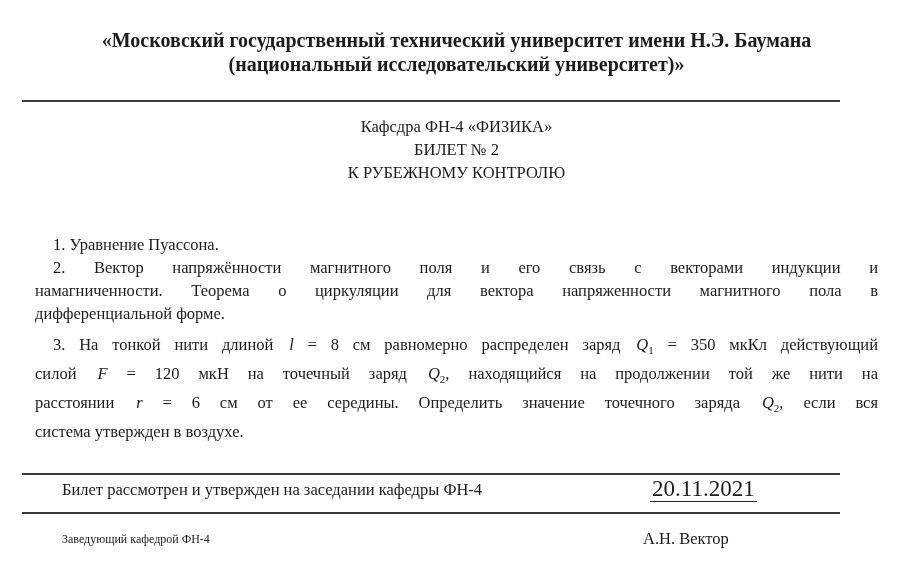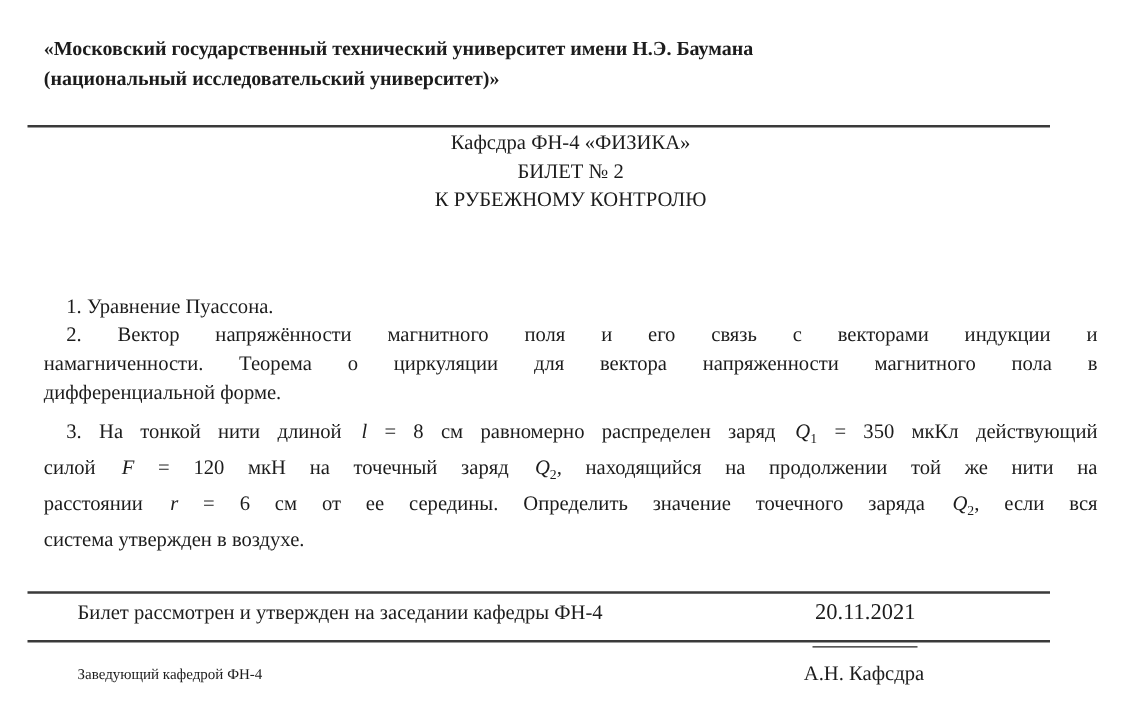--- a/index.html
+++ b/index.html
@@ -11,31 +11,31 @@
     position: relative;
     width: 913px; height: 564px;
     background: #ffffff;
     font-family: "Liberation Serif", "DejaVu Serif", serif;
     color: #1c1c1c;
     overflow: hidden;
   }
   
   .univ-header {
     position: absolute; top: 28px; left: 35px; width: 843px;
-    text-align: left; font-weight: bold;
-    font-size: 16px; line-height: 24px;
+    text-align: center; font-weight: bold;
+    font-size: 20px; line-height: 24px;
   }
   .rule {
     position: absolute; left: 22px; width: 818px; height: 2px;
     background: #3a3a3a;
   }
   .rule-header { top: 100px; }
   
   .title-block {
-    position: absolute; top: 102px; left: 35px; width: 843px;
+    position: absolute; top: 115px; left: 35px; width: 843px;
     text-align: center; font-size: 16.5px; line-height: 23px;
   }
   .title-block b { font-weight: bold; }
   
   .questions {
     position: absolute; top: 233px; left: 35px; width: 843px;
     font-size: 16.5px;
   }
   .q-line { line-height: 23px; }
   .just { text-align: justify; text-align-last: justify; }
@@ -52,22 +52,22 @@
   }
   
   .rule-f1 { top: 473px; }
   .rule-f2 { top: 512px; }
   .approval-label {
     position: absolute; top: 479px; left: 62px;
     font-size: 16.5px; line-height: 22px;
   }
   .approval-date {
     position: absolute; top: 478px; left: 650px;
-    font-size: 18px; line-height: 22px;
-    padding: 0 2px 17px 2px;
+    font-size: 23px; line-height: 22px;
+    padding: 0 2px 1px 2px;
     border-bottom: 1.5px solid #222222;
   }
   .head-label {
     position: absolute; top: 528px; left: 62px;
     font-size: 12px; line-height: 22px;
   }
   .head-name {
     position: absolute; top: 528px; left: 643px;
     font-size: 16.5px; line-height: 22px;
   }
@@ -113,15 +113,15 @@
   </section>
 
   <div class="rule rule-f1"></div>
 
   <span class="approval-label">Билет рассмотрен и утвержден на заседании кафедры ФН-4</span>
   <span class="approval-date">20.11.2021</span>
 
   <div class="rule rule-f2"></div>
 
   <span class="head-label">Заведующий кафедрой ФН-4</span>
-  <span class="head-name">А.Н. Кафсдра</span>
+  <span class="head-name">А.Н. Вектор</span>
 
 </div>
 
 </body></html>

